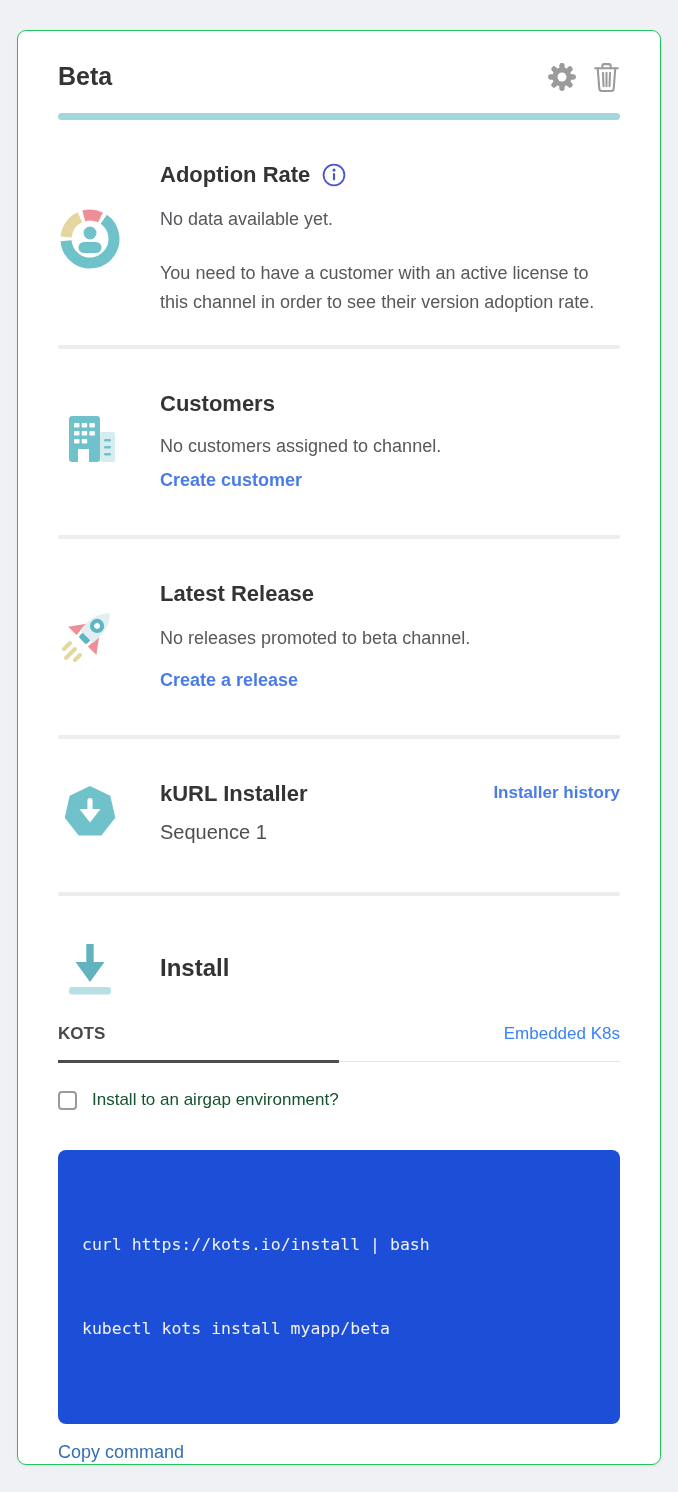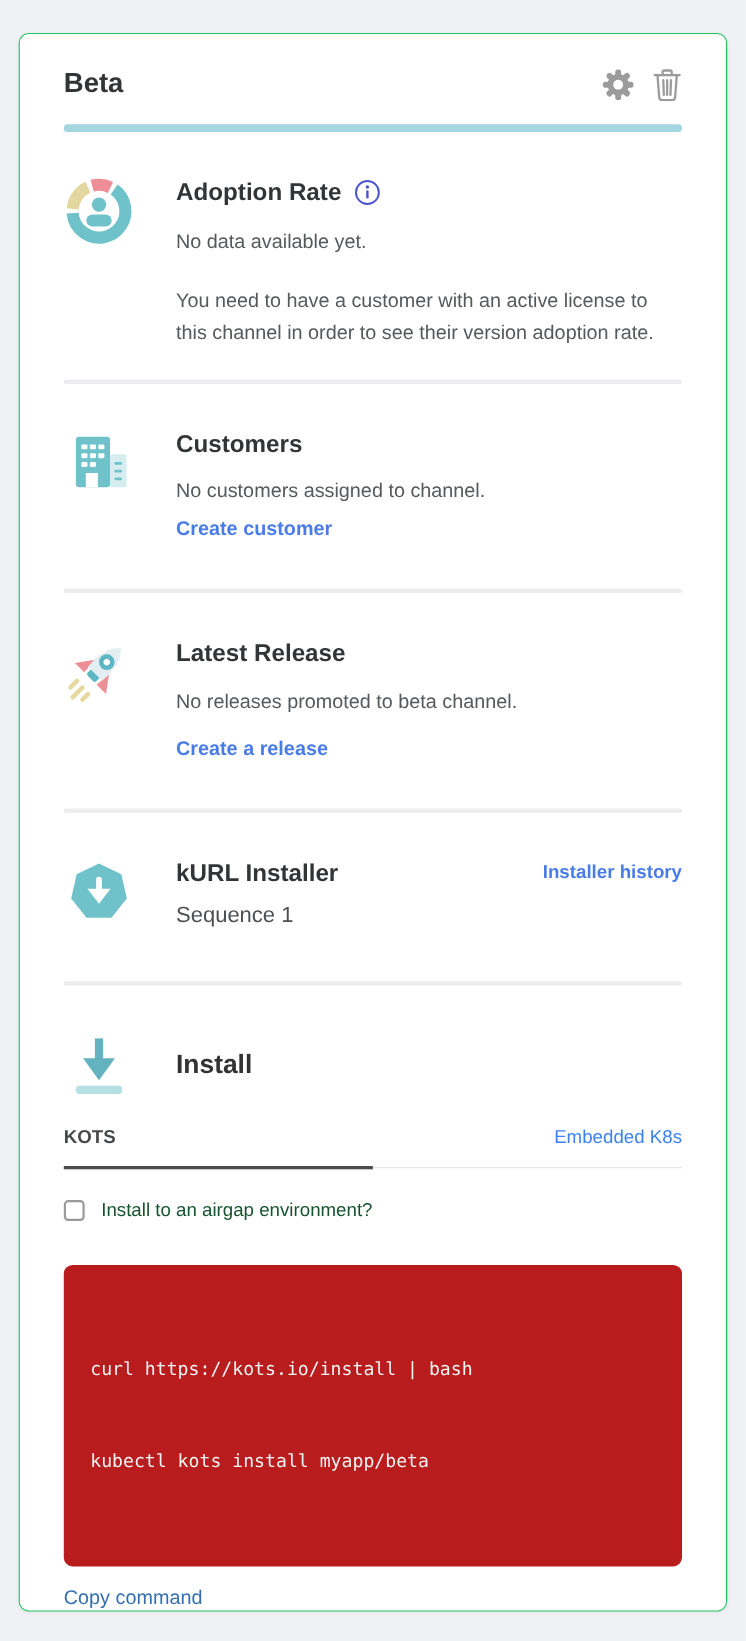--- a/index.html
+++ b/index.html
@@ -18,21 +18,21 @@
   }
   .card-header {
     display:flex; align-items:center; justify-content:space-between;
     padding-top:30px;
   }
   .channel-name { font-size:25px; font-weight:700; color:#333436; }
   .header-actions { display:flex; align-items:center; gap:16px; }
   .icon-btn { display:inline-flex; cursor:pointer; }
   .accent-bar { height:7px; border-radius:4px; margin-top:21px; }
 
-  .section { display:flex; gap:38px; padding:40px 0 0 0; }
+  .section { display:flex; gap:38px; padding:40px 0 0 0;align-items:center; }
   .section-icon { width:64px; height:64px; flex:0 0 64px; }
   .section-body { flex:1; min-width:0; }
   .section-title { font-size:22px; font-weight:700; color:#333436; line-height:30px; }
   .title-row { display:flex; align-items:center; gap:12px; }
   .muted { font-size:18px; color:#56585b; line-height:29px; }
   .empty-line { margin-top:15px; }
   .hint { margin-top:25px; }
   .link { font-size:18px; font-weight:600; cursor:pointer; display:inline-block; }
   .divider { height:4px; border-radius:2px; background:#ededef; }
   .sp-28 { height:28px; } .sp-44 { height:44px; } .sp-48 { height:48px; }
@@ -206,20 +206,20 @@
   <div class="tabs">
     <div class="tab active">KOTS</div>
     <div class="tab">Embedded K8s</div>
   </div>
 
   <div class="airgap-row">
     <span class="checkbox"></span>
     <span class="airgap-label">Install to an airgap environment?</span>
   </div>
 
-  <div class="code-block" style="background:#b91c1c;margin-top:40px;">
+  <div class="code-block" style="background:#1d4ed8;margin-top:40px;">
     <div>curl https://kots.io/install | bash</div>
     <div>kubectl kots install myapp/beta</div>
   </div>
 
   <a class="copy-link" style="color:#356fb2;">Copy command</a>
 
 </div>
 
 </body></html>

